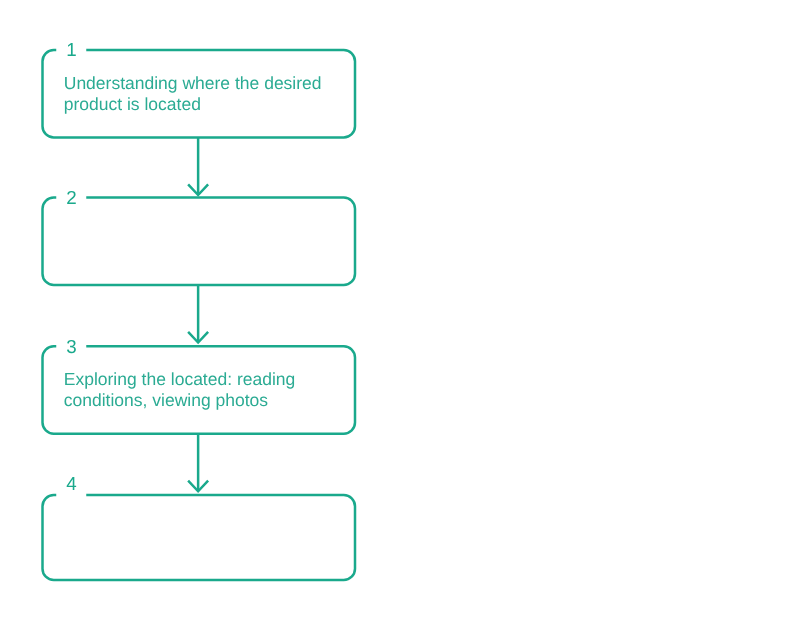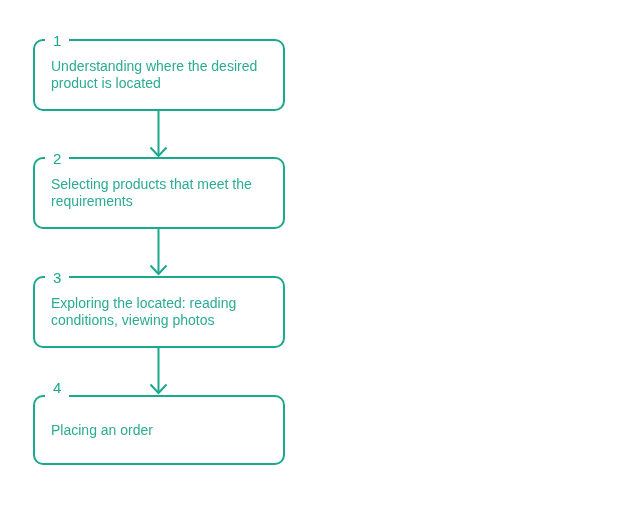--- a/index.html
+++ b/index.html
@@ -72,21 +72,20 @@
 
   <div class="arrow arrow-1">
     <svg width="25" height="48" viewBox="0 0 25 48" fill="none" xmlns="http://www.w3.org/2000/svg">
       <path d="M12.5 0 V45" stroke="#1aa98c" stroke-width="2"></path>
       <path d="M4.5 37.5 L12.5 46 L20.5 37.5" stroke="#1aa98c" stroke-width="2" fill="none"></path>
     </svg>
   </div>
 
   <div class="step-box step-2">
     <span class="step-num"><span class="digit">2</span></span>
-    <div class="step-label">Selecting products that meet the requirements</div>
   </div>
 
   <div class="arrow arrow-2">
     <svg width="25" height="48" viewBox="0 0 25 48" fill="none" xmlns="http://www.w3.org/2000/svg">
       <path d="M12.5 0 V45" stroke="#1aa98c" stroke-width="2"></path>
       <path d="M4.5 37.5 L12.5 46 L20.5 37.5" stroke="#1aa98c" stroke-width="2" fill="none"></path>
     </svg>
   </div>
 
   <div class="step-box step-3">
@@ -96,16 +95,15 @@
 
   <div class="arrow arrow-3">
     <svg width="25" height="48" viewBox="0 0 25 48" fill="none" xmlns="http://www.w3.org/2000/svg">
       <path d="M12.5 0 V45" stroke="#1aa98c" stroke-width="2"></path>
       <path d="M4.5 37.5 L12.5 46 L20.5 37.5" stroke="#1aa98c" stroke-width="2" fill="none"></path>
     </svg>
   </div>
 
   <div class="step-box step-4">
     <span class="step-num"><span class="digit">4</span></span>
-    <div class="step-label">Placing an order</div>
   </div>
 
 </div>
 
 </body></html>

